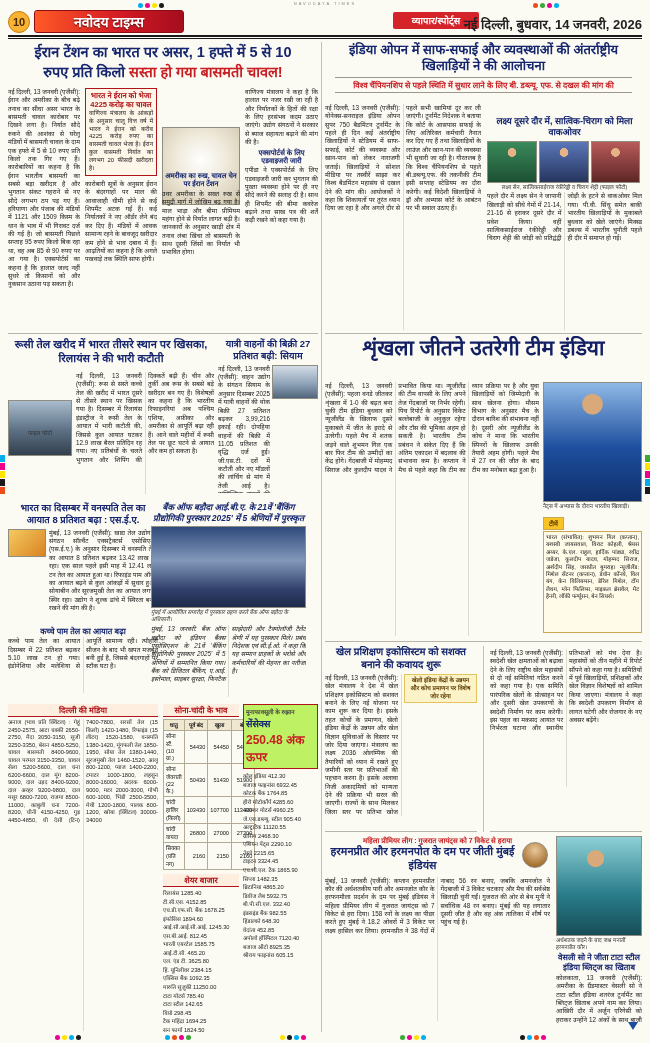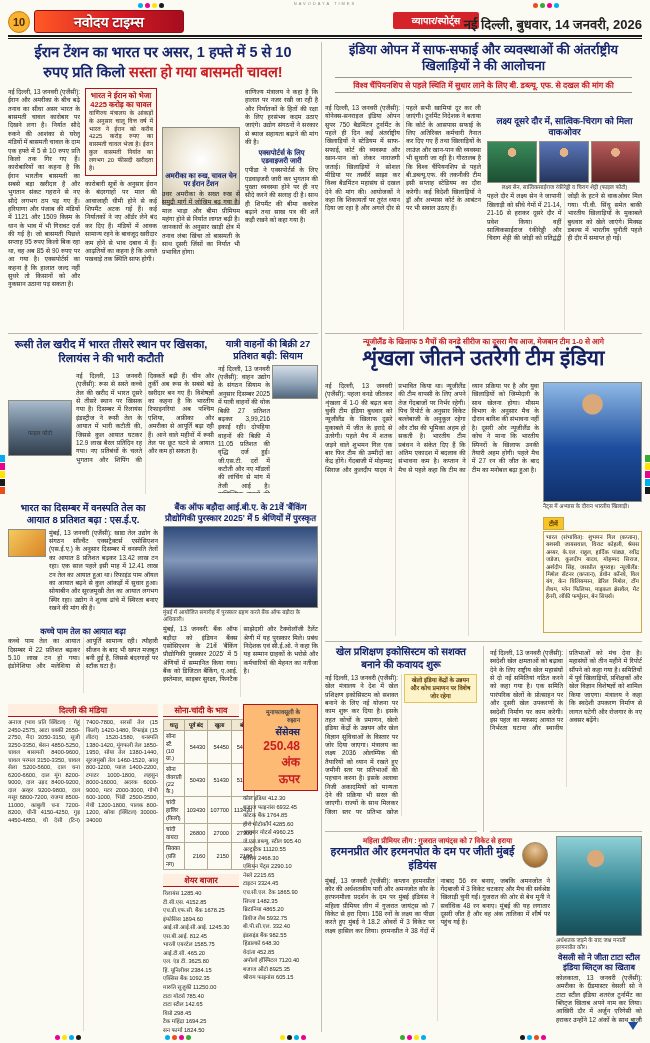--- a/index.html
+++ b/index.html
@@ -56,21 +56,21 @@
   .redbox .t{font-size:7.5px;font-weight:bold;color:#b01318;text-align:center;line-height:1.2;margin-bottom:1px;}
   .redbox .b{font-size:6px;line-height:1.3;text-align:justify;color:#222;}
 
   .subhead-sm{font-size:7px;font-weight:bold;color:#15256e;text-align:center;line-height:1.2;margin:2px 0 1px;}
 
   table.gold{width:100%;border-collapse:collapse;font-size:5.6px;}
   table.gold th,table.gold td{border:1px solid #b3ab95;padding:1px 2px;text-align:right;}
   table.gold th{background:#efe7cf;font-weight:bold;text-align:center;}
   table.gold td:first-child{text-align:left;}
 
-  .sensex-box{border:1.5px solid #b01318;background:#fdba74;text-align:right;padding:3px 17px;}
+  .sensex-box{border:1.5px solid #b01318;background:#bef264;text-align:left;padding:3px 2px;}
   .sensex-box .s1{font-size:6px;color:#444;font-weight:bold;}
   .sensex-box .s2{font-size:9.5px;color:#15256e;font-weight:bold;margin:1px 0;}
   .sensex-box .s3{font-size:12px;color:#c81e23;font-weight:bold;}
 
   .teams-box{border:1px solid #caa84f;background:#fffbe8;padding:2px;font-size:5.7px;line-height:1.3;text-align:justify;overflow:hidden;}
   .tag-yellow{display:inline-block;background:#f7c325;color:#5a3a00;font-weight:bold;font-size:6.5px;padding:1px 5px;margin-bottom:1px;border:1px solid #caa84f;}
   .hl-box{background:#fdf3c8;border:1px solid #e3c35a;padding:2px 3px;font-size:6px;font-weight:bold;color:#5a3a00;line-height:1.3;margin:2px 0;break-inside:avoid;text-align:center;}
 
   .sub-rule{border-top:1px solid #9a978c;border-bottom:1px solid #9a978c;padding:1.5px 0;margin:2px 10px;}
   .edge-strip{position:absolute;width:5px;display:flex;flex-direction:column;gap:1px;}
@@ -144,21 +144,21 @@
   <div class="article" style="left:8px;top:502px;width:150px;height:198px;">
     <div class="h-blue center" style="font-size:9.5px;line-height:1.25;">भारत का दिसम्बर में वनस्पति तेल का आयात 8 प्रतिशत बढ़ा : एस.ई.ए.</div>
     <div style="margin-top:3px;overflow:hidden;height:96px;">
       <div class="photo ph-oil" style="float:left;width:38px;height:28px;margin:0 3px 2px 0;"></div>
       <div class="body-txt" style="height:96px;">मुंबई, 13 जनवरी (एजैंसी): खाद्य तेल उद्योग के संगठन सॉल्वैंट एक्सट्रैक्टर्स एसोसिएशन (एस.ई.ए.) के अनुसार दिसम्बर में वनस्पति तेलों का आयात 8 प्रतिशत बढ़कर 13.42 लाख टन रहा। एक साल पहले इसी माह में 12.41 लाख टन तेल का आयात हुआ था। रिफाइंड पाम ऑयल का आयात बढ़ने से कुल आंकड़ों में सुधार हुआ। सोयाबीन और सूरजमुखी तेल का आयात लगभग स्थिर रहा। उद्योग ने शुल्क ढांचे में स्थिरता बनाए रखने की मांग की है।</div>
     </div>
     <div class="subhead-sm" style="font-size:8px;">कच्चे पाम तेल का आयात बढ़ा</div>
     <div class="body-txt cols2" style="height:56px;">कच्चे पाम तेल का आयात दिसम्बर में 22 प्रतिशत बढ़कर 5.10 लाख टन हो गया। इंडोनेशिया और मलेशिया से आपूर्ति सामान्य रही। त्यौहारी सीजन के बाद भी खपत मजबूत बनी हुई है, जिससे बंदरगाहों पर स्टॉक घटा है।</div>
   </div>
 
-  <div class="article" style="left:163px;top:502px;width:155px;height:198px;">
+  <div class="article" style="left:151px;top:502px;width:155px;height:198px;font-style:italic;">
     <div class="h-blue center" style="font-size:8.5px;line-height:1.25;">बैंक ऑफ बड़ौदा आई.बी.ए. के 21वें 'बैंकिंग प्रौद्योगिकी पुरस्कार 2025' में 5 श्रेणियों में पुरस्कृत</div>
     <div class="photo ph-bank" style="width:155px;height:82px;margin-top:3px;"></div>
     <div class="cap" style="margin:1px 0 2px;">मुंबई में आयोजित समारोह में पुरस्कार ग्रहण करते बैंक ऑफ बड़ौदा के अधिकारी।</div>
     <div class="body-txt cols2" style="height:72px;">मुंबई, 13 जनवरी: बैंक ऑफ बड़ौदा को इंडियन बैंक्स एसोसिएशन के 21वें 'बैंकिंग प्रौद्योगिकी पुरस्कार 2025' में 5 श्रेणियों में सम्मानित किया गया। बैंक को डिजिटल बैंकिंग, ए.आई. इस्तेमाल, साइबर सुरक्षा, फिनटैक साझेदारी और टैक्नोलॉजी टैलेंट श्रेणी में यह पुरस्कार मिले। प्रबंध निदेशक एवं सी.ई.ओ. ने कहा कि यह सम्मान ग्राहकों के भरोसे और कर्मचारियों की मेहनत का नतीजा है।</div>
   </div>
 
   <div class="article" style="left:8px;top:704px;width:310px;height:328px;">
     <div class="abs" style="left:0;top:0;width:150px;height:328px;">
       <div class="mini-head">दिल्ली की मंडिया</div>
       <div class="listing cols2" style="height:312px;">अनाज (भाव प्रति क्विंटल) : गेहूं 2450-2575, आटा चक्की 2650-2750, मैदा 3050-3150, सूजी 3250-3350, बेसन 4850-5250, चावल बासमती 8400-9600, चावल परमल 3150-3350, चावल सेला 5200-5600, दाल चना 6200-6600, दाल मूंग 8200-9000, दाल उड़द 8400-9200, दाल अरहर 9200-9800, दाल मसूर 6800-7200, राजमा 8500-11000, काबुली चना 7200-8200, चीनी 4150-4250, गुड़ 4450-4850, घी देसी (टिन) 7400-7800, सरसों तेल (15 किलो) 1420-1480, रिफाइंड (15 लीटर) 1520-1580, वनस्पति 1380-1420, मूंगफली तेल 1850-1950, सोया तेल 1380-1440, सूरजमुखी तेल 1460-1520, आलू 800-1200, प्याज 1400-2200, टमाटर 1000-1800, लहसुन 8000-16000, अदरक 6000-9000, मटर 2000-3000, गोभी 600-1000, भिंडी 2500-3500, मेथी 1200-1800, पालक 800-1200, खोया (क्विंटल) 30000-34000</div>
@@ -270,21 +270,20 @@
         <div class="photo ph-bad" style="width:50px;height:42px;"></div>
         <div class="photo ph-bad2" style="width:50px;height:42px;"></div>
         <div class="photo ph-bad3" style="width:49px;height:42px;"></div>
       </div>
       <div class="cap center" style="margin:1px 0 2px;">लक्ष्य सेन, सात्विकसाईराज रंकीरेड्डी व चिराग शेट्टी (फाइल फोटो)</div>
       <div class="body-txt cols2" style="height:138px;">पहले दौर में लक्ष्य सेन ने जापानी खिलाड़ी को सीधे गेमों में 21-14, 21-16 से हराकर दूसरे दौर में प्रवेश किया। वहीं सात्विकसाईराज रंकीरेड्डी और चिराग शेट्टी की जोड़ी को प्रतिद्वंद्वी जोड़ी के हटने से वाकओवर मिल गया। पी.वी. सिंधू समेत बाकी भारतीय खिलाड़ियों के मुकाबले बुधवार को खेले जाएंगे। मिक्स्ड डबल्स में भारतीय चुनौती पहले ही दौर में समाप्त हो गई।</div>
     </div>
   </div>
 
   <div class="article rule-b" style="left:325px;top:336px;width:317px;height:306px;">
-    <div class="h-red center" style="font-size:7.5px;">न्यूजीलैंड के खिलाफ 5 मैचों की वनडे सीरीज का दूसरा मैच आज, मेजबान टीम 1-0 से आगे</div>
     <div class="h-blue center" style="font-size:21px;line-height:1.15;color:#121f63;">शृंखला जीतने उतरेगी टीम इंडिया</div>
     <div class="abs body-txt cols3" style="left:0;top:46px;width:214px;height:254px;">नई दिल्ली, 13 जनवरी (एजैंसी): पहला वनडे जीतकर शृंखला में 1-0 की बढ़त बना चुकी टीम इंडिया बुधवार को न्यूजीलैंड के खिलाफ दूसरे मुकाबले में जीत के इरादे से उतरेगी। पहले मैच में शतक जड़ने वाले शुभमन गिल एक बार फिर टीम की उम्मीदों का केंद्र होंगे। गेंदबाजी में मोहम्मद सिराज और कुलदीप यादव ने प्रभावित किया था। न्यूजीलैंड की टीम वापसी के लिए अपने तेज गेंदबाजों पर निर्भर रहेगी। पिच रिपोर्ट के अनुसार विकेट बल्लेबाजी के अनुकूल रहेगा और टॉस की भूमिका अहम हो सकती है। भारतीय टीम प्रबंधन ने संकेत दिए हैं कि अंतिम एकादश में बदलाव की संभावना कम है। कप्तान ने मैच से पहले कहा कि टीम का ध्यान प्रक्रिया पर है और युवा खिलाड़ियों को जिम्मेदारी के साथ खेलना होगा। मौसम विभाग के अनुसार मैच के दौरान बारिश की संभावना नहीं है। दूसरी ओर न्यूजीलैंड के कोच ने माना कि भारतीय स्पिनरों के खिलाफ उनकी तैयारी अहम होगी। पहले मैच में 27 रन की जीत के बाद टीम का मनोबल बढ़ा हुआ है।</div>
     <div class="abs" style="left:218px;top:46px;width:99px;height:254px;overflow:hidden;">
       <div class="photo ph-cricket" style="width:99px;height:120px;"></div>
       <div class="cap" style="margin:1px 0 2px;">नैट्स में अभ्यास के दौरान भारतीय खिलाड़ी।</div>
       <div class="tag-yellow">टीमें</div>
       <div class="teams-box" style="height:102px;">भारत (संभावित): शुभमन गिल (कप्तान), यशस्वी जायसवाल, विराट कोहली, श्रेयस अय्यर, के.एल. राहुल, हार्दिक पांड्या, रवींद्र जडेजा, कुलदीप यादव, मोहम्मद सिराज, अर्शदीप सिंह, जसप्रीत बुमराह। न्यूजीलैंड: मिशेल सेंटनर (कप्तान), डेवोन कॉनवे, विल यंग, केन विलियम्सन, डेरिल मिशेल, टॉम लैथम, ग्लेन फिलिप्स, माइकल ब्रेसवैल, मैट हैनरी, लॉकी फर्ग्यूसन, बेन सियर्स।</div>
     </div>
   </div>
 

